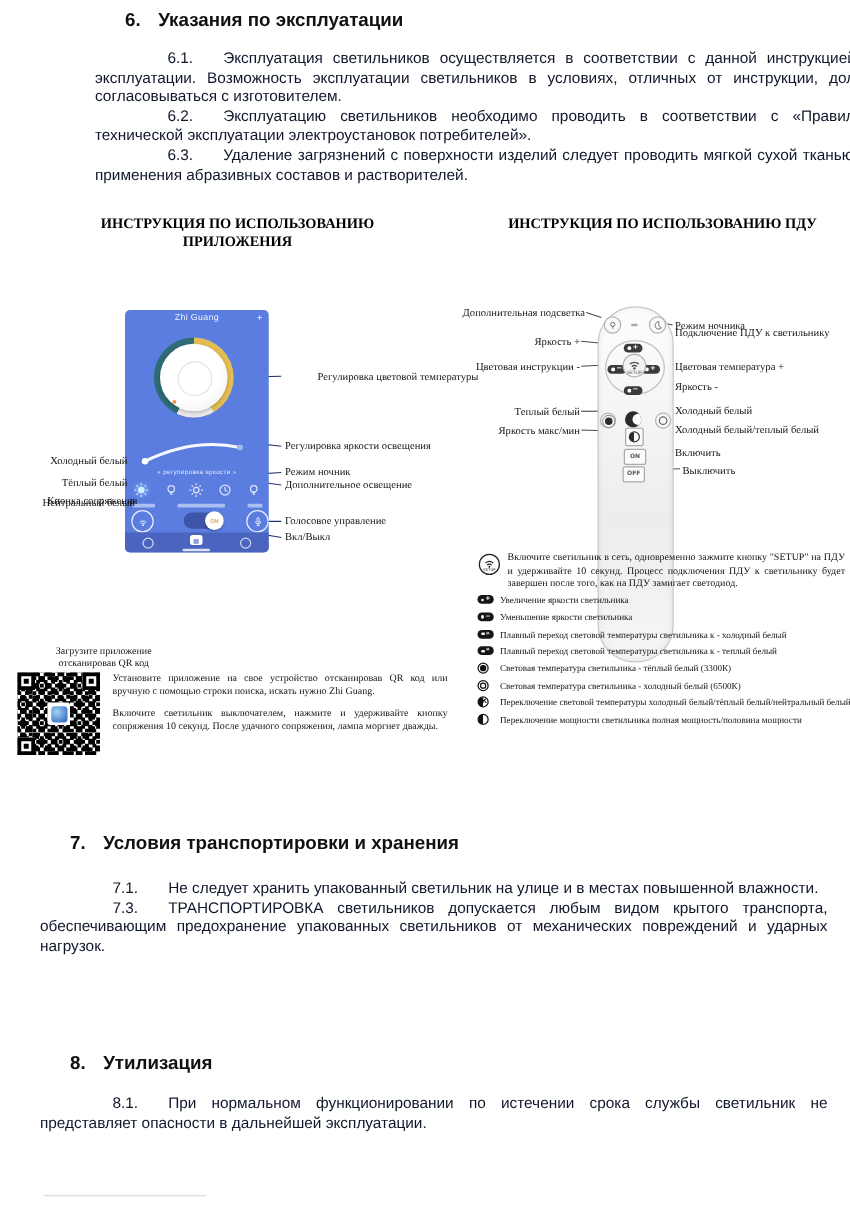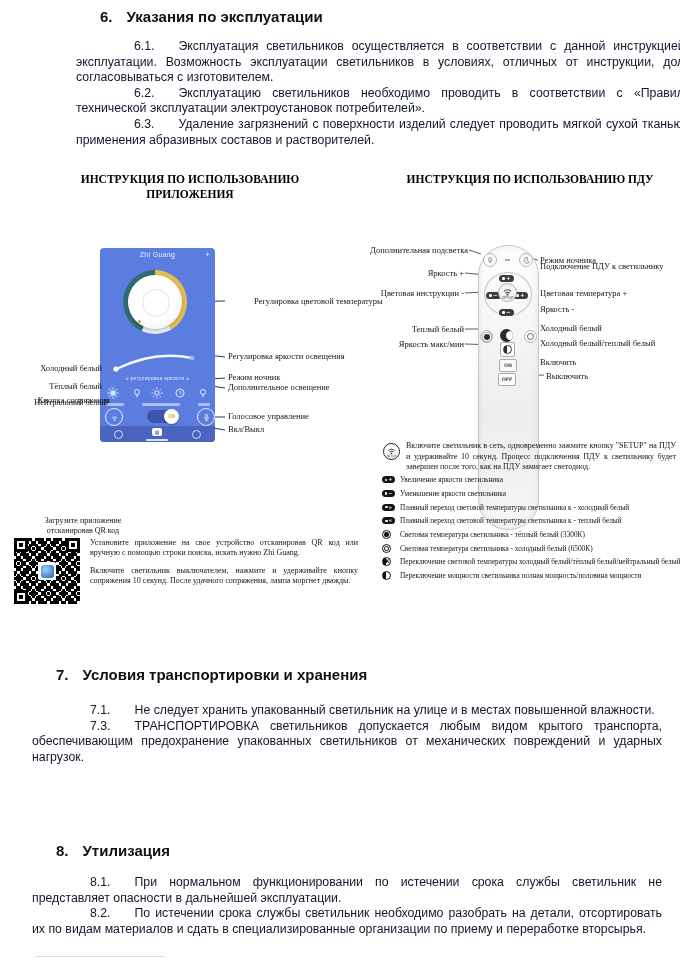--- a/index.html
+++ b/index.html
@@ -410,17 +410,16 @@
 
   <div class="sec" style="top:666px;">
     <h2 style="margin-bottom:20px;"><span>7.</span><span class="gap"></span><span>Условия транспортировки и хранения</span></h2>
     <p class="docp"><span>7.1.</span><span class="gap"></span><span>Не следует хранить упакованный светильник на улице и в местах повышенной влажности.</span></p>
     <p class="docp"><span>7.3.</span><span class="gap"></span><span>ТРАНСПОРТИРОВКА светильников допускается любым видом крытого транспорта, обеспечивающим предохранение упакованных светильников от механических повреждений и ударных нагрузок.</span></p>
   </div>
 
   <div class="sec" style="top:842px;">
     <h2 style="margin-bottom:16px;"><span>8.</span><span class="gap"></span><span>Утилизация</span></h2>
     <p class="docp"><span>8.1.</span><span class="gap"></span><span>При нормальном функционировании по истечении срока службы светильник не представляет опасности в дальнейшей эксплуатации.</span></p>
-    <p class="docp"><span>8.2.</span><span class="gap"></span><span>По истечении срока службы светильник необходимо разобрать на детали, отсортировать их по видам материалов и сдать в специализированные организации по приему и переработке вторсырья.</span></p>
   </div>
 
   <div class="faint-rule"></div>
 </div>
 
 </body></html>

